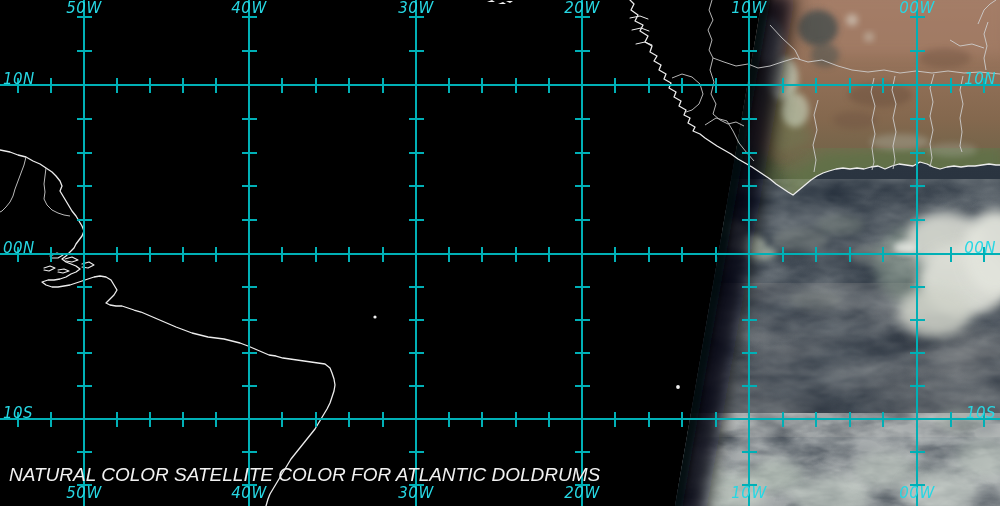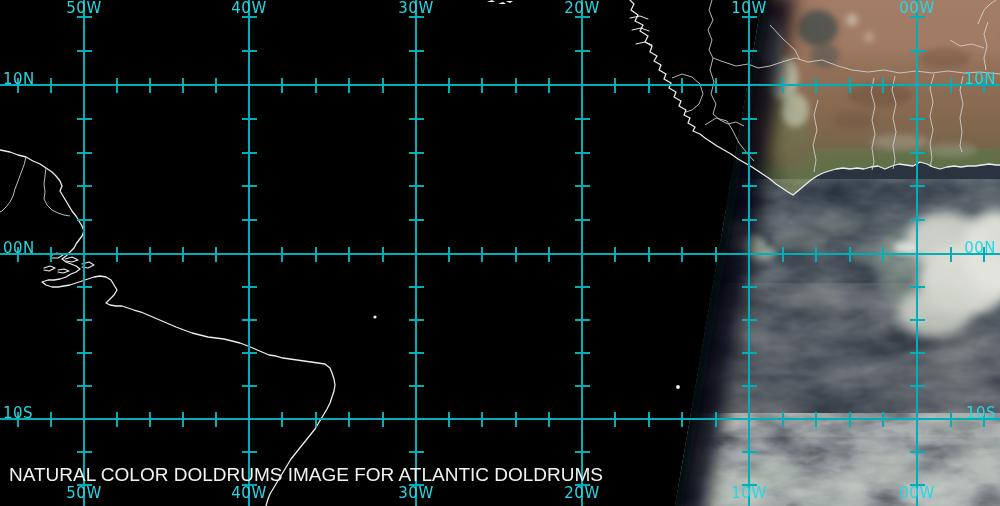--- a/index.html
+++ b/index.html
@@ -1,18 +1,19 @@
 <!DOCTYPE html>
 <html><head>
 <meta charset="utf-8">
 <style>
   html,body{margin:0;padding:0;background:#000;}
   #stage{
     position:relative;width:1000px;height:506px;background:#000;overflow:hidden;
     font-family:"DejaVu Sans",sans-serif;
+    font-style:italic;
   }
   #map-svg{position:absolute;left:0;top:0;z-index:1;}
   #grid-layer{position:absolute;left:0;top:0;width:1000px;height:506px;z-index:2;pointer-events:none;}
   .gline-v{position:absolute;width:2px;top:0;height:506px;}
   .gline-h{position:absolute;height:2px;left:0;width:1000px;}
   .tick-v{position:absolute;width:2px;height:15px;}
   .tick-h{position:absolute;height:2px;width:15px;}
   #labels-layer{position:absolute;left:0;top:0;width:1000px;height:506px;z-index:3;pointer-events:none;}
   .coordlabel{
     position:absolute;font-size:15px;line-height:15px;letter-spacing:0.5px;
@@ -362,17 +363,17 @@
       <div class="coordlabel lon-label" style="left: 917px; top: 486px; transform: translateX(-50%); color: rgb(39, 215, 227);">00W</div>
       <div class="coordlabel" style="left: 3px; top: 72px; color: rgb(39, 215, 227);">10N</div>
       <div class="coordlabel" style="right: 4px; top: 72px; color: rgb(39, 215, 227);">10N</div>
       <div class="coordlabel" style="left: 3px; top: 241px; color: rgb(39, 215, 227);">00N</div>
       <div class="coordlabel" style="right: 4px; top: 241px; color: rgb(39, 215, 227);">00N</div>
       <div class="coordlabel" style="left: 3px; top: 406px; color: rgb(39, 215, 227);">10S</div>
       <div class="coordlabel" style="right: 4px; top: 406px; color: rgb(39, 215, 227);">10S</div>
     </div>
 
   <div id="caption">
-    <div>NATURAL COLOR DOLDRUMS IMAGE FOR ATLANTIC DOLDRUMS</div>
+    <div>NATURAL COLOR SATELLITE COLOR FOR ATLANTIC DOLDRUMS</div>
     
     
   </div>
 </div>
 
 </body></html>

